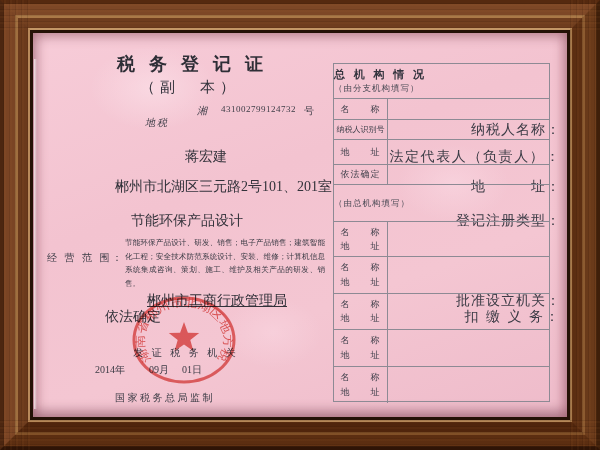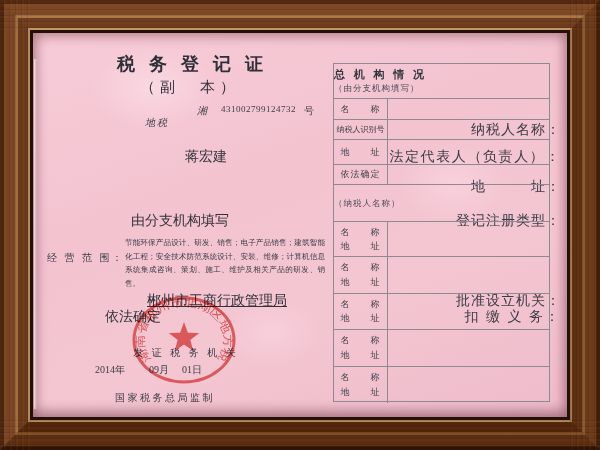--- a/index.html
+++ b/index.html
@@ -115,24 +115,25 @@
 
     <div class="abs lrow row0">
       <span class="lbl">纳税人名称：</span>
     </div>
     <div class="abs lrow row1">
       <span class="lbl">法定代表人（负责人）：</span>
       <span class="val">蒋宏建</span>
     </div>
     <div class="abs lrow row2">
       <span class="lbl">地　　　址：</span>
+      <span class="val">郴州市北湖区三元路2号101、201室</span>
     </div>
     <div class="abs lrow row3">
       <span class="lbl">登记注册类型：</span>
-      <span class="val">由分支机构填写</span>
+      <span class="val">节能环保产品设计</span>
     </div>
     <div class="abs scope-label">经 营 范 围：</div>
     <div class="abs scope-value">节能环保产品设计、研发、销售；电子产品销售；建筑智能化工程；安全技术防范系统设计、安装、维修；计算机信息系统集成咨询、策划、施工、维护及相关产品的研发、销售。</div>
     <div class="abs lrow row5">
       <span class="lbl">批准设立机关：</span>
       <span class="val">郴州市工商行政管理局</span>
     </div>
     <div class="abs issuer">发 证 税 务 机 关</div>
 
     <div class="abs lrow row6">
@@ -172,21 +173,21 @@
       </div>
       <div class="trow" style="height:25px">
         <div class="lcell">地　　址</div>
         <div class="vcell"></div>
       </div>
       <div class="trow" style="height:20px">
         <div class="lcell">依法确定</div>
         <div class="vcell"></div>
       </div>
       <div class="trow thead" style="height:37px">
-        <div class="t2">（纳税人名称）</div>
+        <div class="t2">（由总机构填写）</div>
       </div>
       <div class="trow" style="height:35px">
         <div class="paircell">
           <span>名　　称</span>
           <span>地　　址</span>
         </div>
         <div class="vcell"></div>
       </div>
       <div class="trow" style="height:37px">
         <div class="paircell">

